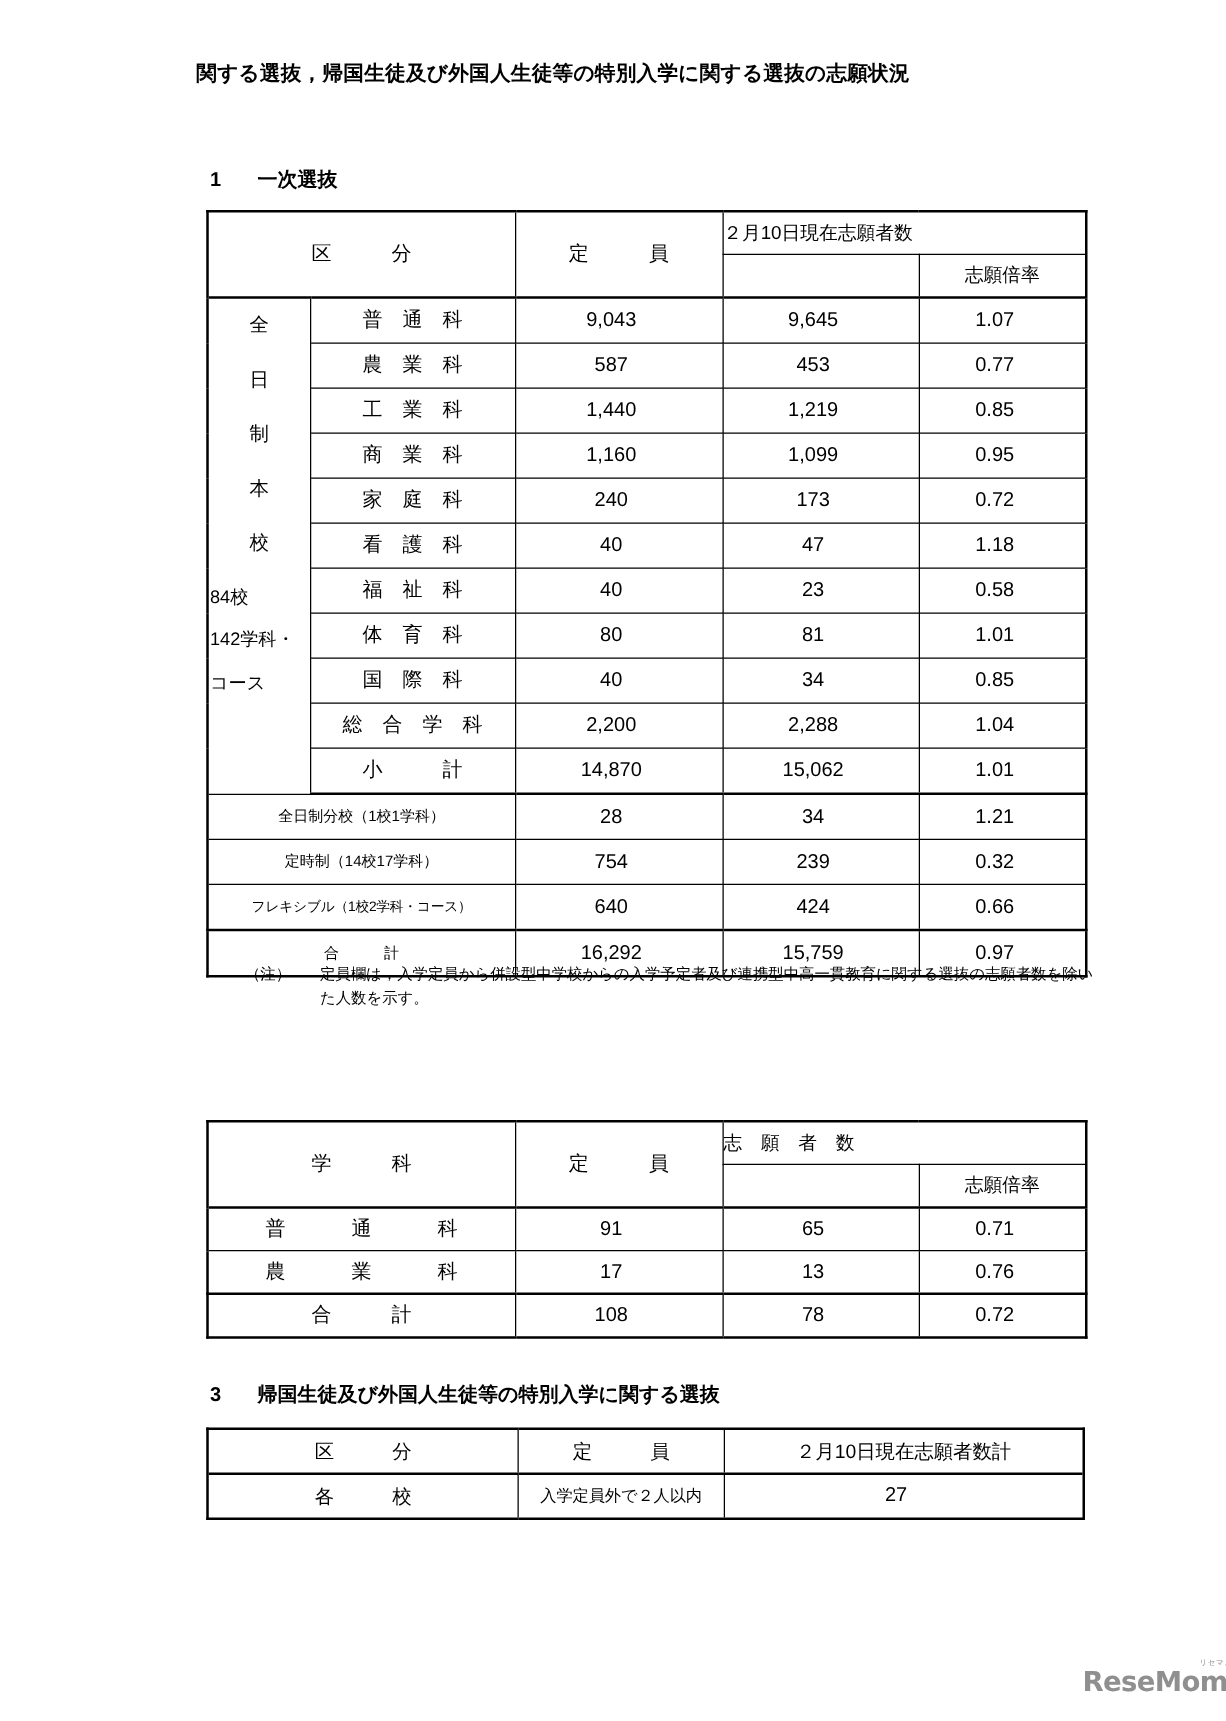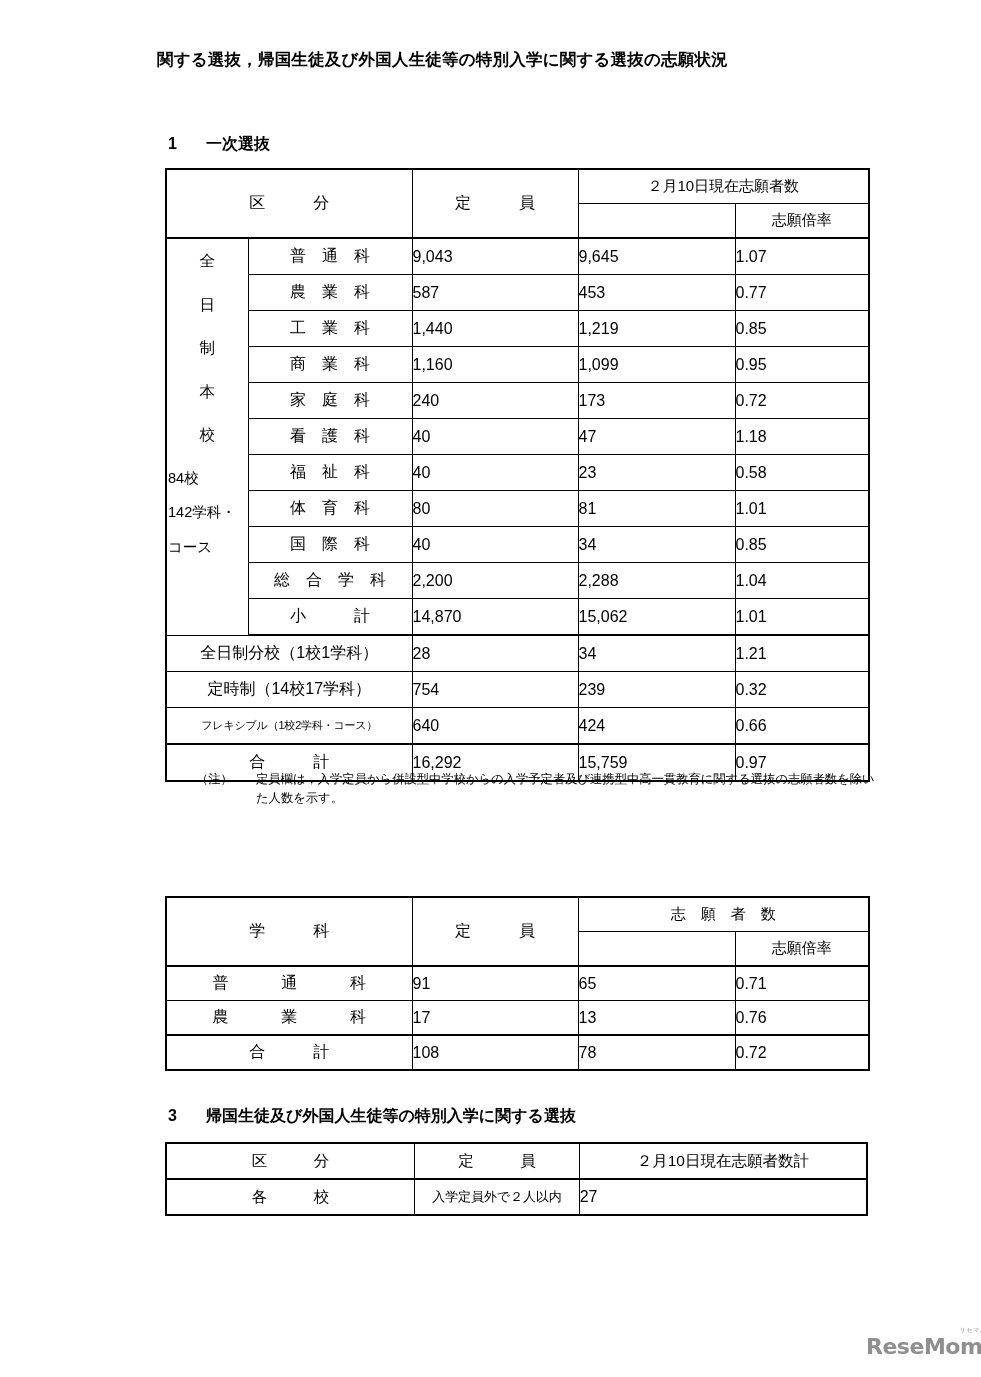--- a/index.html
+++ b/index.html
@@ -68,21 +68,21 @@
     padding: 0;
     font-weight: normal;
     vertical-align: middle;
     background: #fff;
   }
   .thick-all { border: 2.5px solid #000 !important; }
   .tb-top-thick { border-top: 2.5px solid #000 !important; }
   .tb-bot-thick { border-bottom: 2.5px solid #000 !important; }
   .tb-left-thick { border-left: 2.5px solid #000 !important; }
   .tb-right-thick { border-right: 2.5px solid #000 !important; }
-  .c-right { text-align: left; padding-right: 12px !important; }
+  .c-right { text-align: center; padding-right: 12px !important; }
 
   
   #table1 { left: 165px; top: 168px; width: 703px; }
   #table1 td { height: 35px; }
   #table1 .grp-label {
     width: 82px;
     text-align: center;
     font-size: 15.5px;
     vertical-align: top;
     padding: 0 !important;
@@ -111,33 +111,33 @@
     margin-bottom: 20px;
     white-space: nowrap;
   }
   #table1 .sub-label {
     text-align: center;
     font-size: 16px;
     padding: 0 10px !important;
   }
   #table1 .full-label {
     text-align: center;
-    font-size: 16px;
+    font-size: 12px;
   }
   #table1 .full-label.tight {
     font-size: 11px;
     letter-spacing: -0.2px;
   }
   .col-num { width: 166px; }
   .col-app { width: 157px; }
   .col-ratio { width: 134px; }
 
   
   .h-kubun { font-size: 16px; text-align: center; }
-  .h-date { font-size: 15px; text-align: center; height: 33px !important; }
+  .h-date { font-size: 15px; height: 33px !important; }
   .h-ratio { font-size: 15px; text-align: center; height: 33px !important; }
 
   
   .note {
     position: absolute;
     left: 196px;
     top: 770px;
     width: 690px;
     font-size: 12.3px;
     line-height: 1.55;

